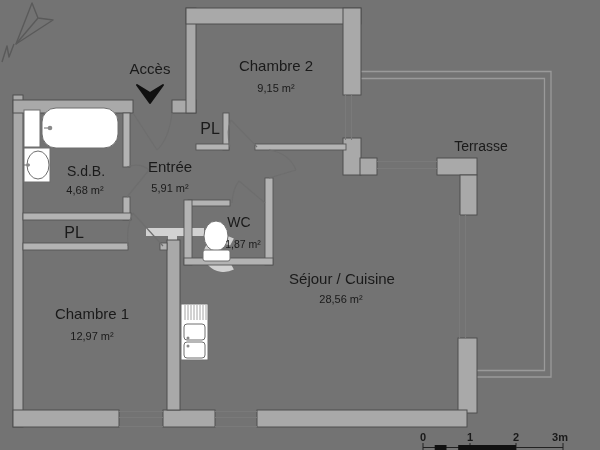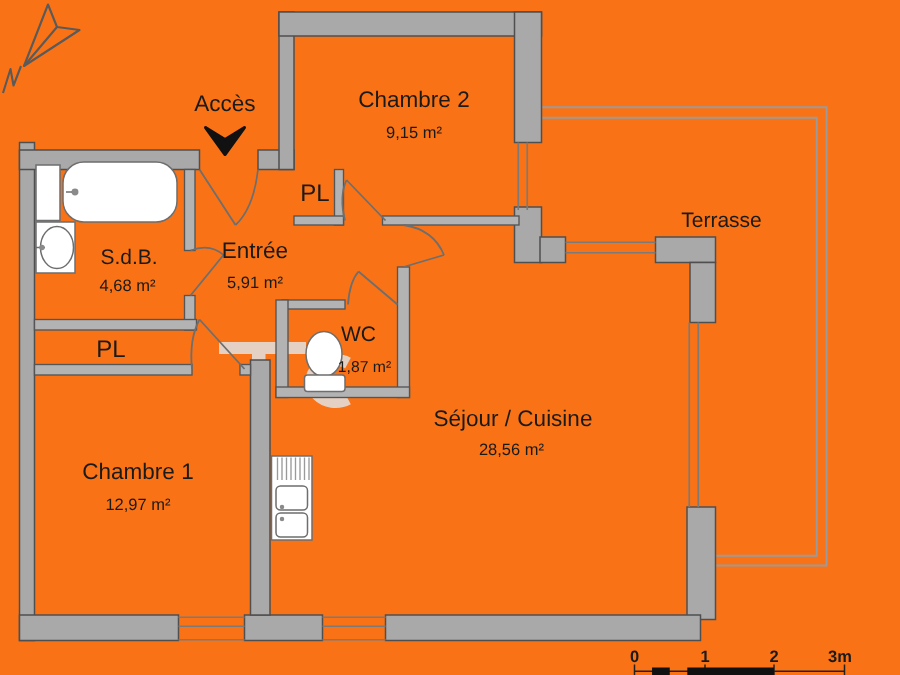--- a/index.html
+++ b/index.html
@@ -1,16 +1,16 @@
 <!DOCTYPE html>
 <html><head>
 <meta charset="utf-8">
 <style>
   html,body{margin:0;padding:0;background:#fff;}
-  .stage{position:relative;width:600px;height:450px;background:#f97316;overflow:hidden;
+  .stage{position:relative;width:600px;height:450px;background:#737373;overflow:hidden;
          font-family:"Liberation Sans", sans-serif;}
   svg text{font-family:"Liberation Sans", sans-serif;fill:#1a1a1a;}
   .room-name{font-size:15px;}
   .room-name-sm{font-size:14px;}
   .room-area{font-size:11px;}
   .room-area-sm{font-size:10.5px;}
   .closet-label{font-size:16px;}
   .access-label{font-size:15px;}
   .scale-label{font-size:11px;font-weight:bold;}
 </style>

